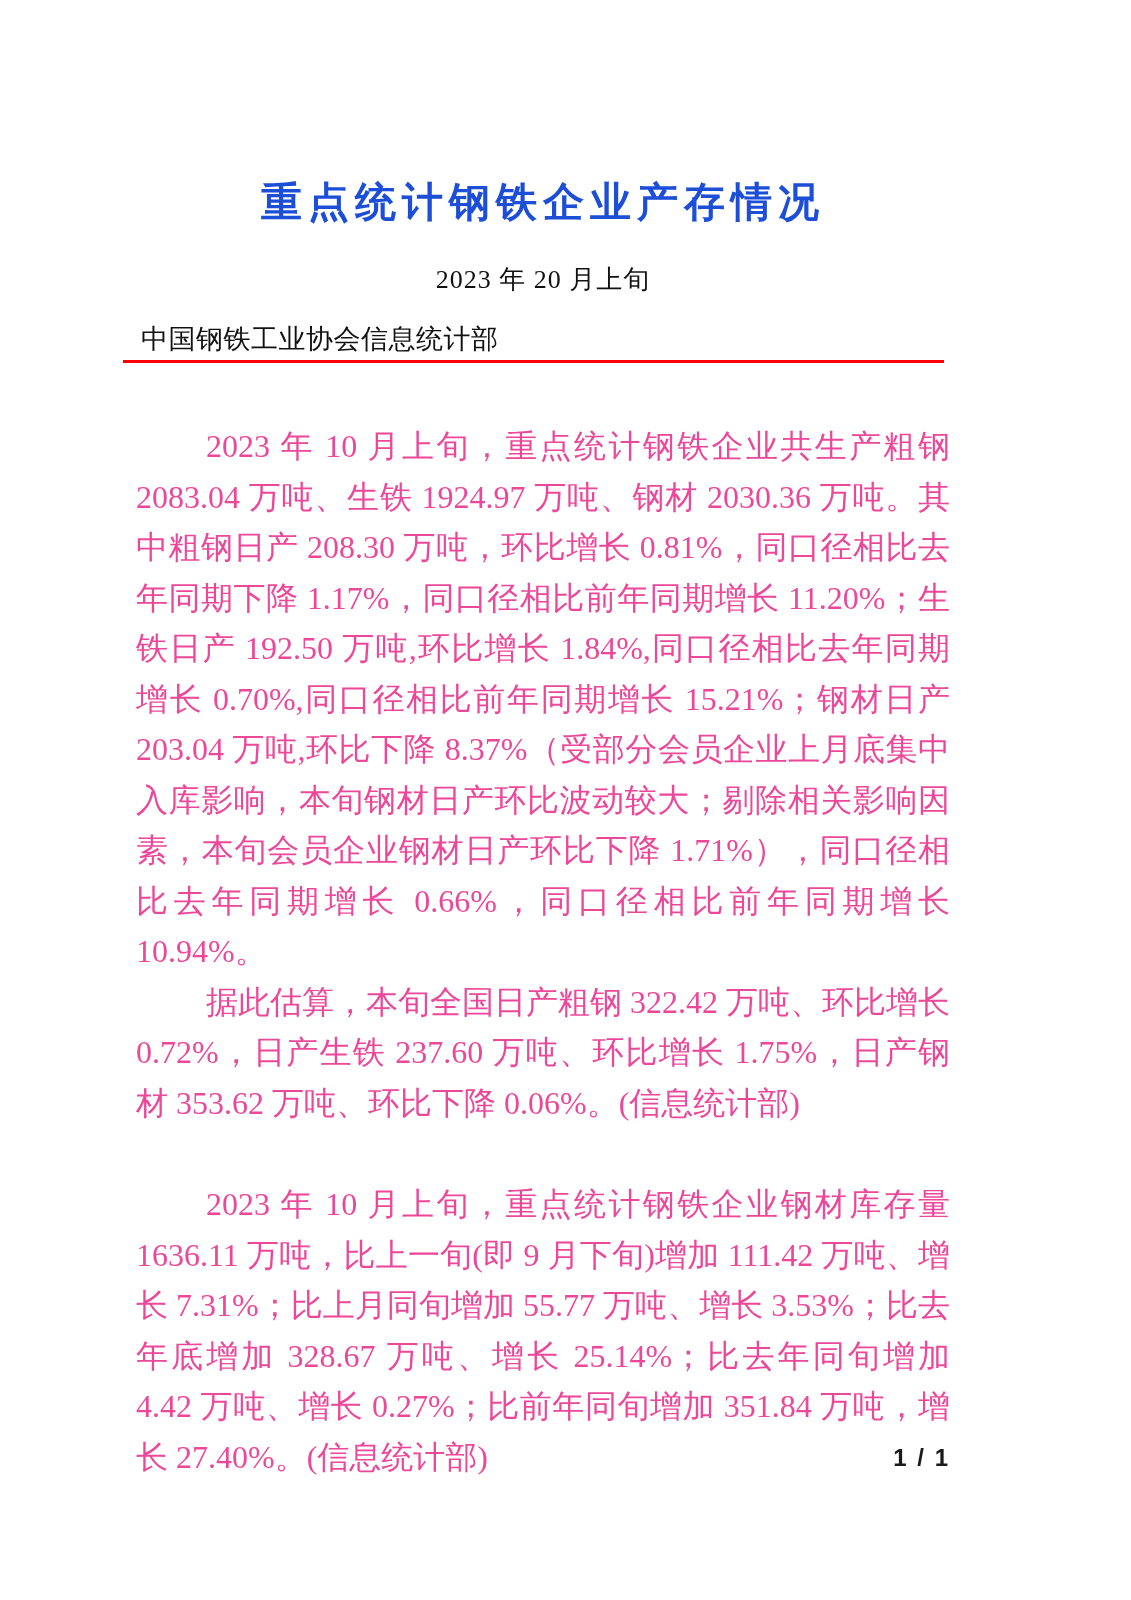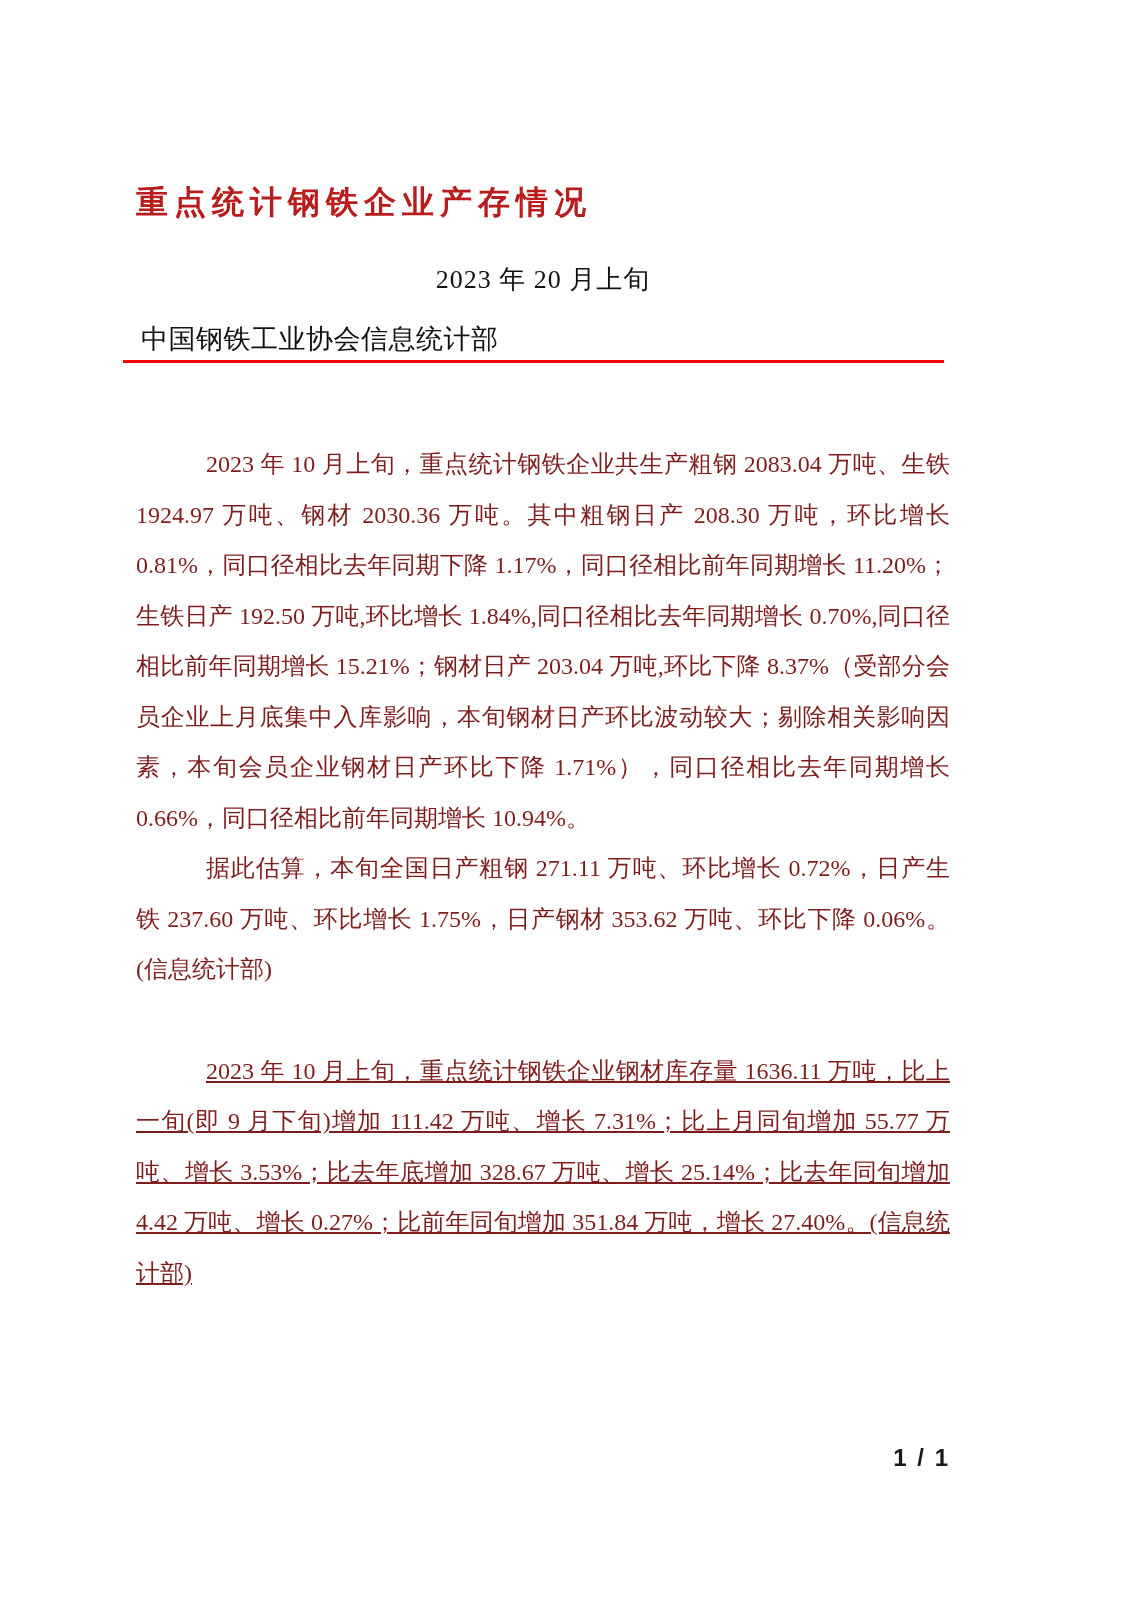--- a/index.html
+++ b/index.html
@@ -12,26 +12,27 @@
     background: #ffffff;
     overflow: hidden;
     font-family: "Liberation Serif", "DejaVu Serif", serif;
     color: #151515;
   }
   .doc-title {
     position: absolute;
     top: 170px;
     left: 136px;
     width: 814px;
+    text-align: center;
     font-family: "Liberation Sans", "DejaVu Sans", sans-serif;
     font-weight: bold;
-    font-size: 32px;
+    font-size: 41px;
     line-height: 64px;
     letter-spacing: 6px;
-    color: #b91c1c;
+    color: #1d4ed8;
     white-space: nowrap;
   }
   .doc-subtitle {
     position: absolute;
     top: 262px;
     left: 136px;
     width: 814px;
     text-align: center;
     font-size: 26px;
     line-height: 36px;
@@ -50,36 +51,35 @@
   .red-divider {
     position: absolute;
     top: 360px;
     left: 123px;
     width: 821px;
     height: 3px;
     background: #ff0000;
   }
   .body-text {
     position: absolute;
-    top: 439px;
+    top: 421px;
     left: 136px;
     width: 814px;
-    font-size: 24px;
+    font-size: 32px;
     line-height: 50.5px;
     text-align: justify;
     text-justify: inter-ideograph;
-    color: #7f1d1d;
+    color: #ec4899;
   }
   .body-text p {
     text-indent: 70px;
     margin: 0;
   }
   .body-text p.gap-before {
     margin-top: 51px;
-    text-decoration: underline;
   }
   .page-number {
     position: absolute;
     top: 1446px;
     left: 136px;
     width: 814px;
     text-align: right;
     font-family: "Liberation Sans", "DejaVu Sans", sans-serif;
     font-weight: bold;
     font-size: 24px;
@@ -96,19 +96,19 @@
   <h1 class="doc-title">重点统计钢铁企业产存情况</h1>
 
   <div class="doc-subtitle">2023 年 20 月上旬</div>
 
   <div class="dept-name">中国钢铁工业协会信息统计部</div>
 
   <div class="red-divider"></div>
 
   <div class="body-text">
     <p>2023 年 10 月上旬，重点统计钢铁企业共生产粗钢 2083.04 万吨、生铁 1924.97 万吨、钢材 2030.36 万吨。其中粗钢日产 208.30 万吨，环比增长 0.81%，同口径相比去年同期下降 1.17%，同口径相比前年同期增长 11.20%；生铁日产 192.50 万吨,环比增长 1.84%,同口径相比去年同期增长 0.70%,同口径相比前年同期增长 15.21%；钢材日产 203.04 万吨,环比下降 8.37%（受部分会员企业上月底集中入库影响，本旬钢材日产环比波动较大；剔除相关影响因素，本旬会员企业钢材日产环比下降 1.71%），同口径相比去年同期增长 0.66%，同口径相比前年同期增长 10.94%。</p>
-    <p>据此估算，本旬全国日产粗钢 271.11 万吨、环比增长 0.72%，日产生铁 237.60 万吨、环比增长 1.75%，日产钢材 353.62 万吨、环比下降 0.06%。(信息统计部)</p>
+    <p>据此估算，本旬全国日产粗钢 322.42 万吨、环比增长 0.72%，日产生铁 237.60 万吨、环比增长 1.75%，日产钢材 353.62 万吨、环比下降 0.06%。(信息统计部)</p>
     <p class="gap-before">2023 年 10 月上旬，重点统计钢铁企业钢材库存量 1636.11 万吨，比上一旬(即 9 月下旬)增加 111.42 万吨、增长 7.31%；比上月同旬增加 55.77 万吨、增长 3.53%；比去年底增加 328.67 万吨、增长 25.14%；比去年同旬增加 4.42 万吨、增长 0.27%；比前年同旬增加 351.84 万吨，增长 27.40%。(信息统计部)</p>
   </div>
 
   <div class="page-number">1 / 1</div>
 
 </div>
 
 </body></html>

